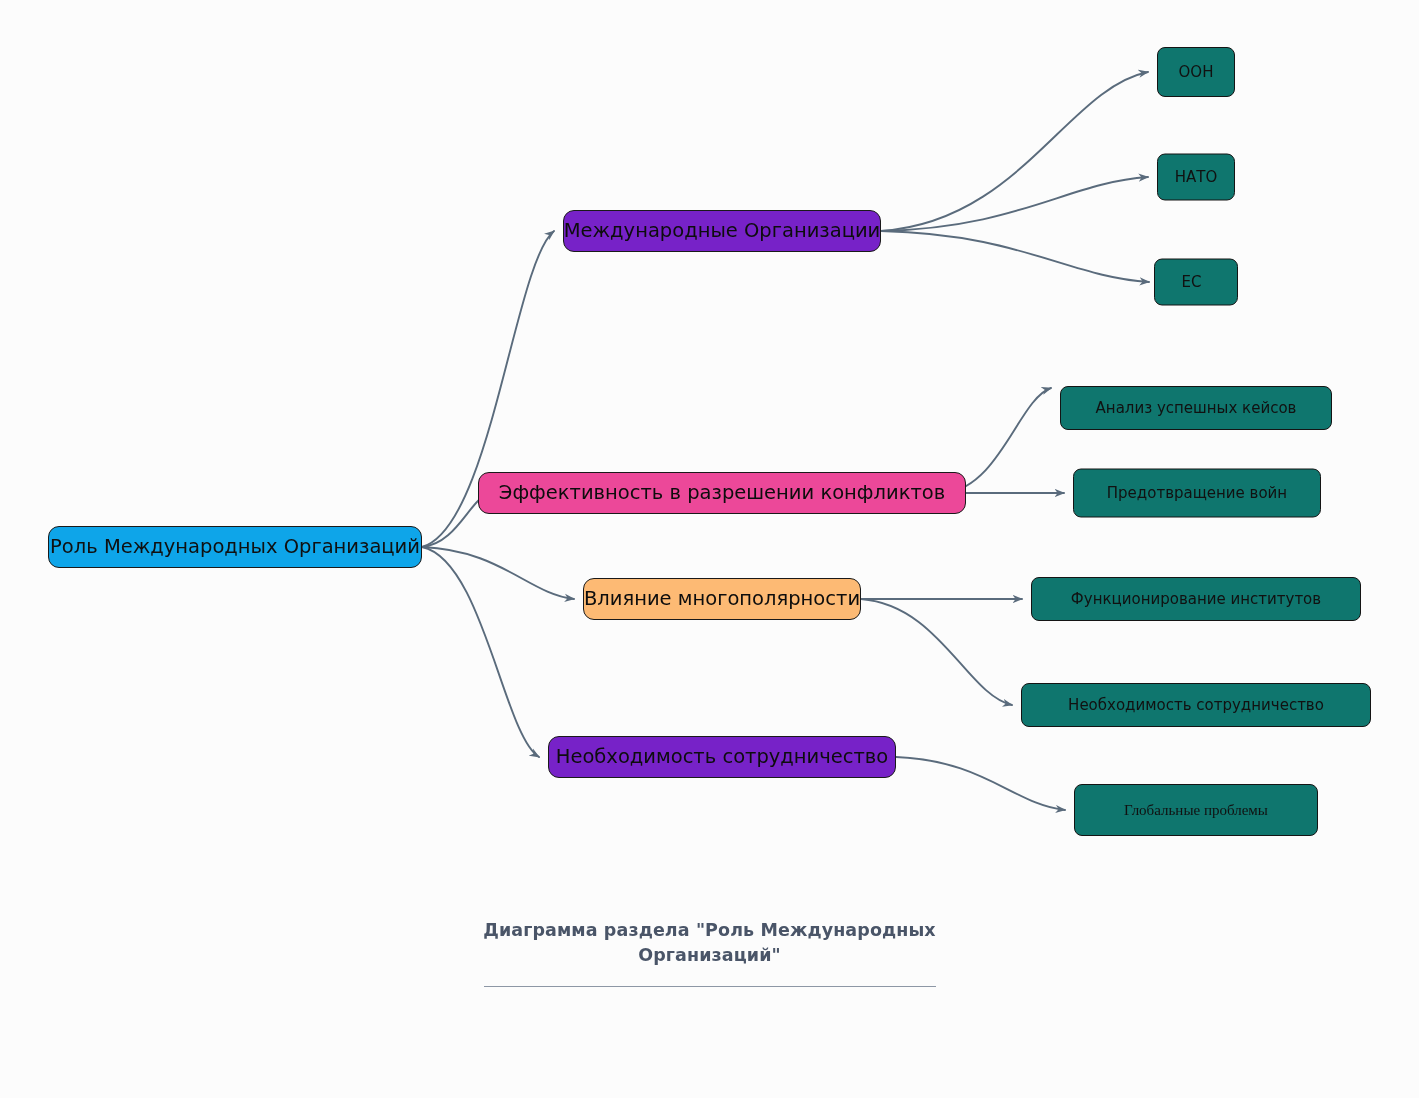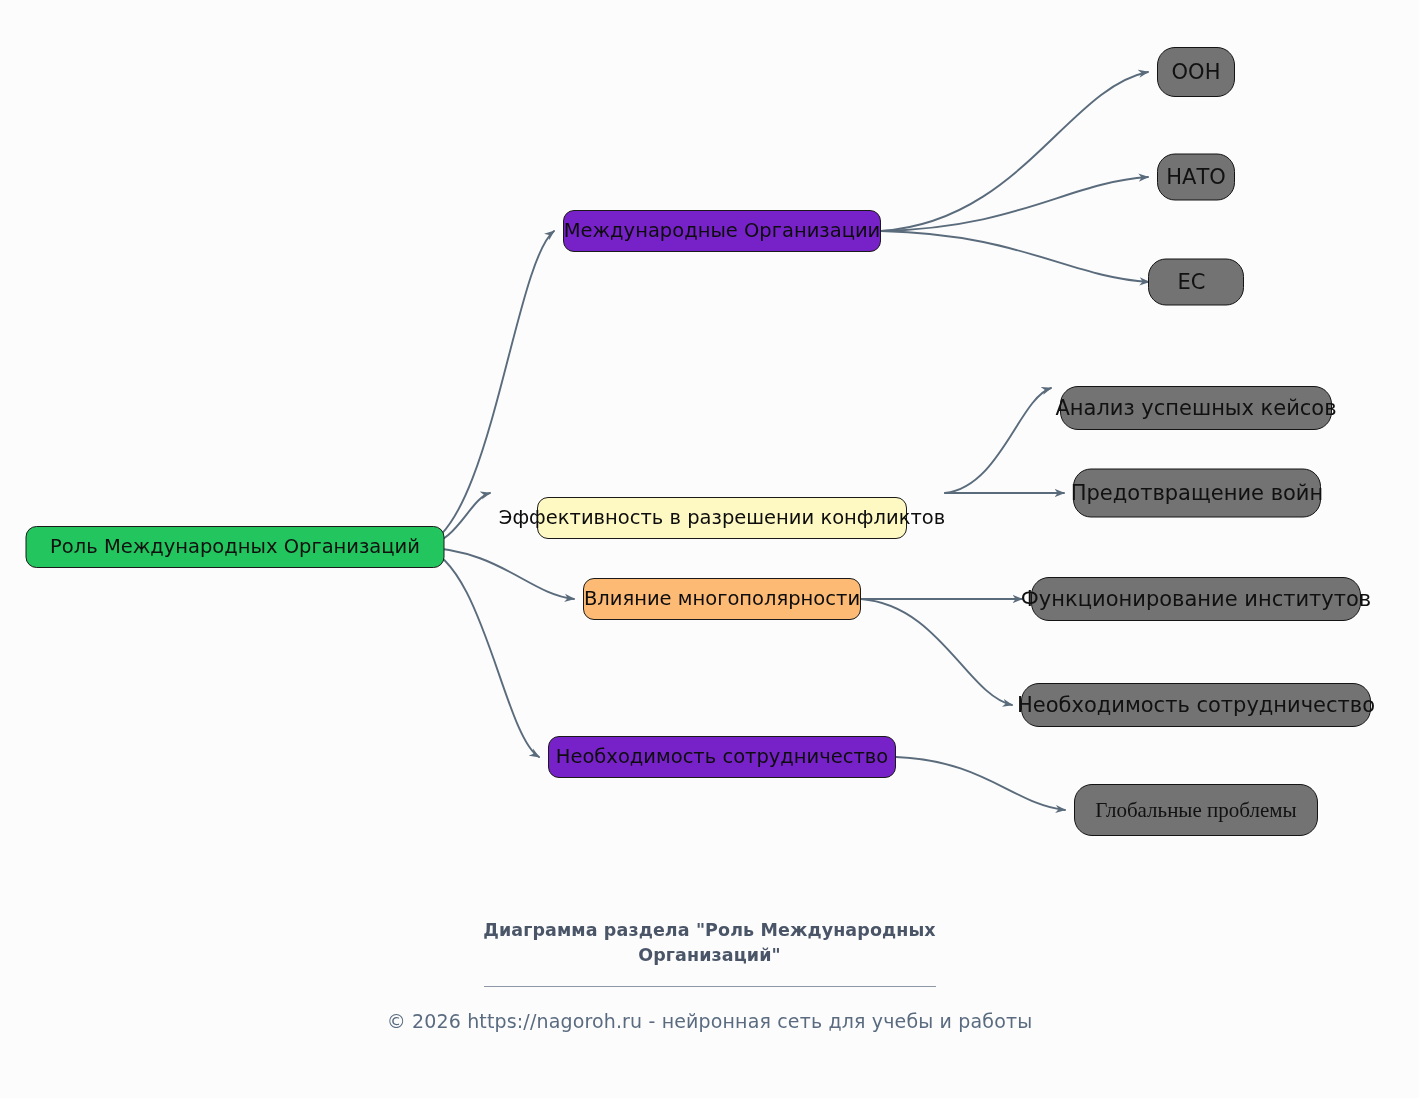--- a/index.html
+++ b/index.html
@@ -44,25 +44,25 @@
   }
   .node-branch {
     background: #7722c8;
     border: 1.6px solid #1a1a1a;
     border-radius: 11px;
     color: #0d0d0d;
     font-size: 19.5px;
     padding: 16px 16px;
   }
   .node-leaf {
-    background: #737373;
+    background: #0f766e;
     border: 1.7px solid #141414;
-    border-radius: 18px;
+    border-radius: 8px;
     color: #111111;
-    font-size: 21px;
+    font-size: 15px;
     padding: 0 17px;
   }
   .caption-block {
     position: absolute;
     left: 0;
     top: 918px;
     width: 1419px;
     text-align: center;
   }
   .caption-title {
@@ -108,42 +108,42 @@
         <path d="M 881 231 C 1020.36 234.06, 1068.6 276.9, 1149 282" marker-end="url(#arrowhead)"></path>
         <path d="M 945 493 C 1000.12 486.7, 1019.2 398.5, 1051 388" marker-end="url(#arrowhead)"></path>
         <path d="M 945 493 C 1006.88 493, 1028.3 493, 1064 493" marker-end="url(#arrowhead)"></path>
         <path d="M 861 599 C 944.72 599, 973.7 599, 1022 599" marker-end="url(#arrowhead)"></path>
         <path d="M 861 599 C 939.52 605.36, 966.7 694.4, 1012 705" marker-end="url(#arrowhead)"></path>
         <path d="M 896 757 C 983.88 760.18, 1014.3 804.7, 1065 810" marker-end="url(#arrowhead)"></path>
       </g>
   </svg>
 
   <div id="node-layer">
-      <div class="node node-root" style="left: 235px; top: 547px; width: 419px; height: 42px; background: #22c55e;">
+      <div class="node node-root" style="left: 235px; top: 547px; width: 374px; height: 42px; background: #0ea5e9;">
         <span>Роль Международных Организаций</span>
       </div>
       <div class="node node-branch" style="left: 722px; top: 231px; width: 318px; height: 42px; background: rgb(119, 34, 200);">
         <span>Международные Организации</span>
       </div>
-      <div class="node node-branch" style="left: 722px; top: 518px; width: 370px; height: 42px; background: #fef9c3;">
+      <div class="node node-branch" style="left: 722px; top: 493px; width: 488px; height: 42px; background: #ec4899;">
         <span>Эффективность в разрешении конфликтов</span>
       </div>
       <div class="node node-branch" style="left: 722px; top: 599px; width: 278px; height: 42px; background: #fdba74;">
         <span>Влияние многополярности</span>
       </div>
       <div class="node node-branch" style="left: 722px; top: 757px; width: 348px; height: 42px; background: rgb(119, 34, 200);">
         <span>Необходимость сотрудничество</span>
       </div>
       <div class="node node-leaf" style="left: 1196px; top: 72px; width: 78px; height: 50px;">
         <span>ООН</span>
       </div>
       <div class="node node-leaf" style="left: 1196px; top: 177px; width: 78px; height: 47px; text-align: center;">
         <span>НАТО</span>
       </div>
-      <div class="node node-leaf" style="left: 1196px; top: 282px; width: 96px; height: 47px; padding-left: 8px;">
+      <div class="node node-leaf" style="left: 1196px; top: 282px; width: 84px; height: 47px; padding-left: 8px;">
         <span>ЕС</span>
       </div>
       <div class="node node-leaf" style="left: 1196px; top: 388px; width: 272px; height: 44px; margin-top: 20px;">
         <span>Анализ успешных кейсов</span>
       </div>
       <div class="node node-leaf" style="left: 1197px; top: 493px; width: 248px; height: 49px; justify-content: center;">
         <span>Предотвращение войн</span>
       </div>
       <div class="node node-leaf" style="left: 1196px; top: 599px; width: 330px; height: 44px;">
         <span>Функционирование институтов</span>
@@ -155,16 +155,15 @@
         <span>Глобальные проблемы</span>
       </div>
     </div>
 
   <div class="caption-block">
     <div class="caption-title">
       <div>Диаграмма раздела "Роль Международных</div>
       <div>Организаций"</div>
     </div>
     <div class="caption-rule"></div>
-    <div class="caption-footer">© 2026 https://nagoroh.ru - нейронная сеть для учебы и работы</div>
   </div>
 
 </div>
 
 </body></html>

